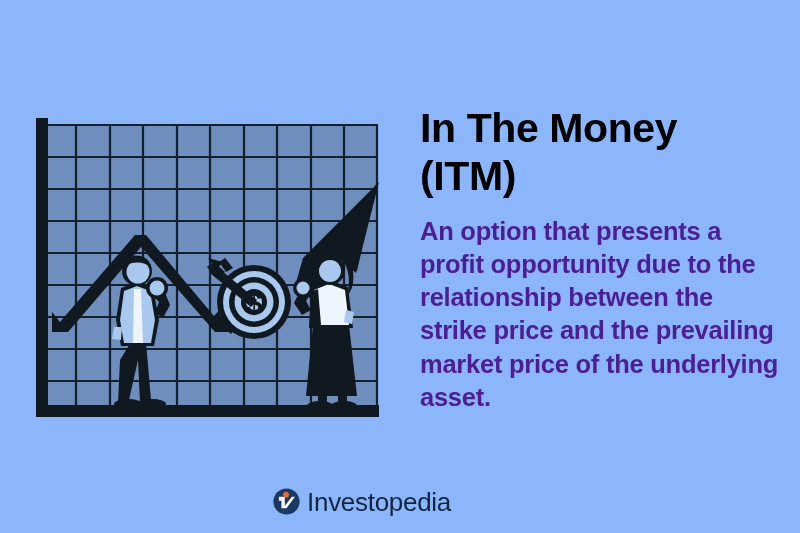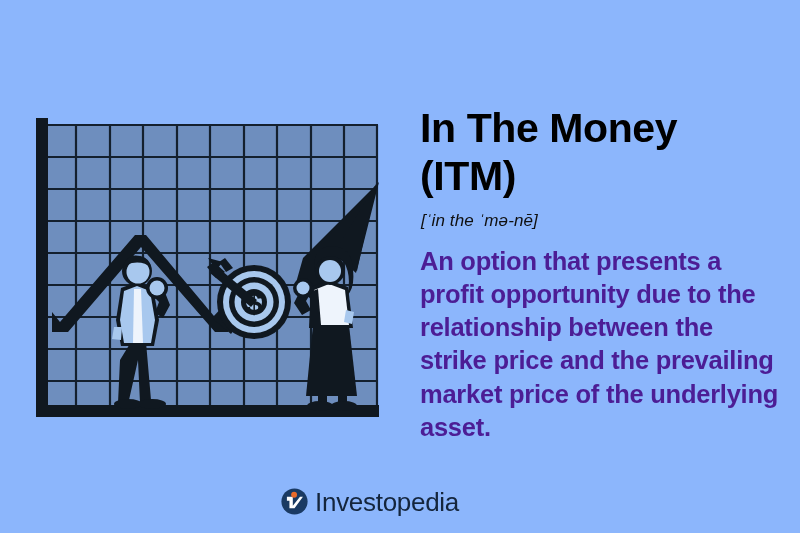--- a/index.html
+++ b/index.html
@@ -63,21 +63,21 @@
     font-weight: bold;
     line-height: 1.3;
     color: #4c1d95;
     margin: 14px 0 0 0;
     letter-spacing: -0.25px;
   }
 
   
   #footer-logo {
     position: absolute;
-    left: 8px;
+    left: 0px;
     top: 488px;
     width: 724px;
     display: flex;
     align-items: center;
     justify-content: center;
     gap: 7px;
   }
   #logo-mark {
     display: block;
     width: 27px;
@@ -204,21 +204,20 @@
 
         <path d="M 346 310 L 354 312 L 352 324 L 344 322 Z" fill="#a8c8ee"></path>
       </g>
 
     </svg>
   </div>
 
   <div id="text-column">
     <div id="term-title">In The Money
 (ITM)</div>
-    <div id="pronunciation">[ˈin the ˈmə-nē]</div>
     <div id="definition">An option that presents a profit opportunity due to the relationship between the strike price and the prevailing market price of the underlying asset.</div>
   </div>
 
   <div id="footer-logo">
     <svg id="logo-mark" viewBox="0 0 64 64" xmlns="http://www.w3.org/2000/svg">
       <circle cx="32" cy="32" r="31" fill="#1a3a63"></circle>
       <path d="M14 21 L28 21 L28 42 L45 21 L52 21 L32 48 L20 48 L20 30 L14 30 Z" fill="#ffffff"></path>
       <circle cx="31" cy="16" r="7" fill="#ea6a2a"></circle>
     </svg>
     <span id="logo-wordmark">Investopedia</span>

